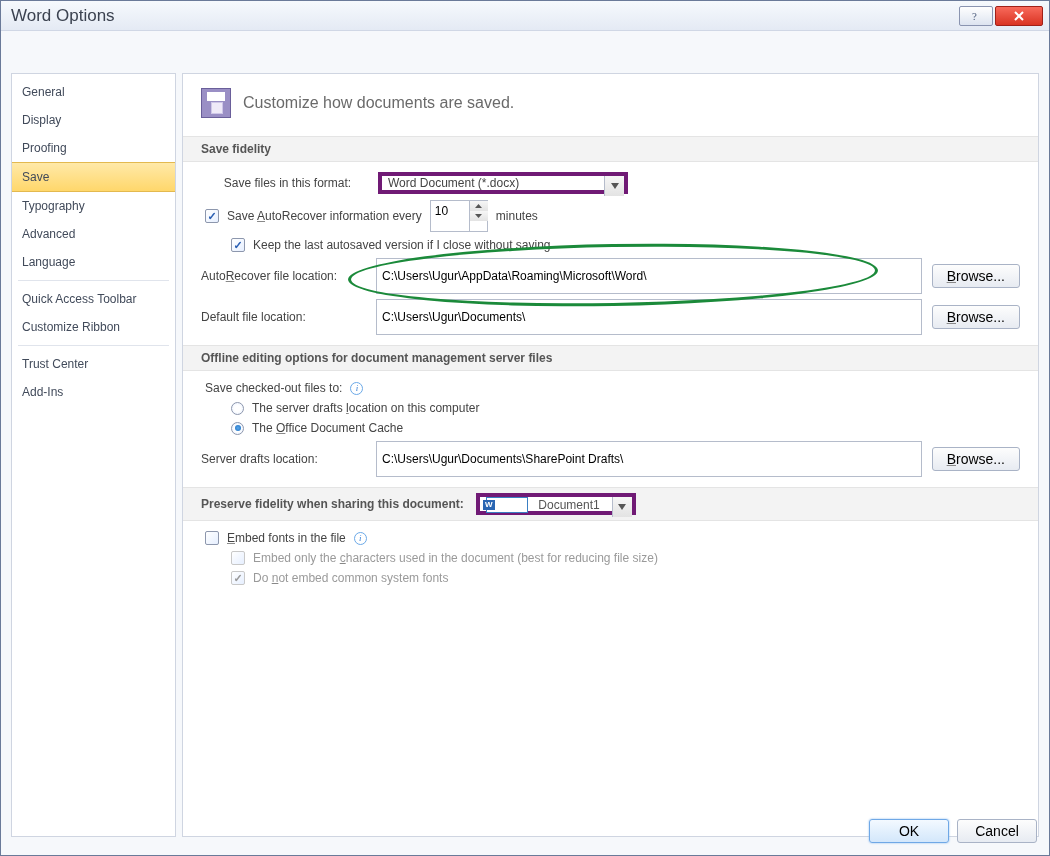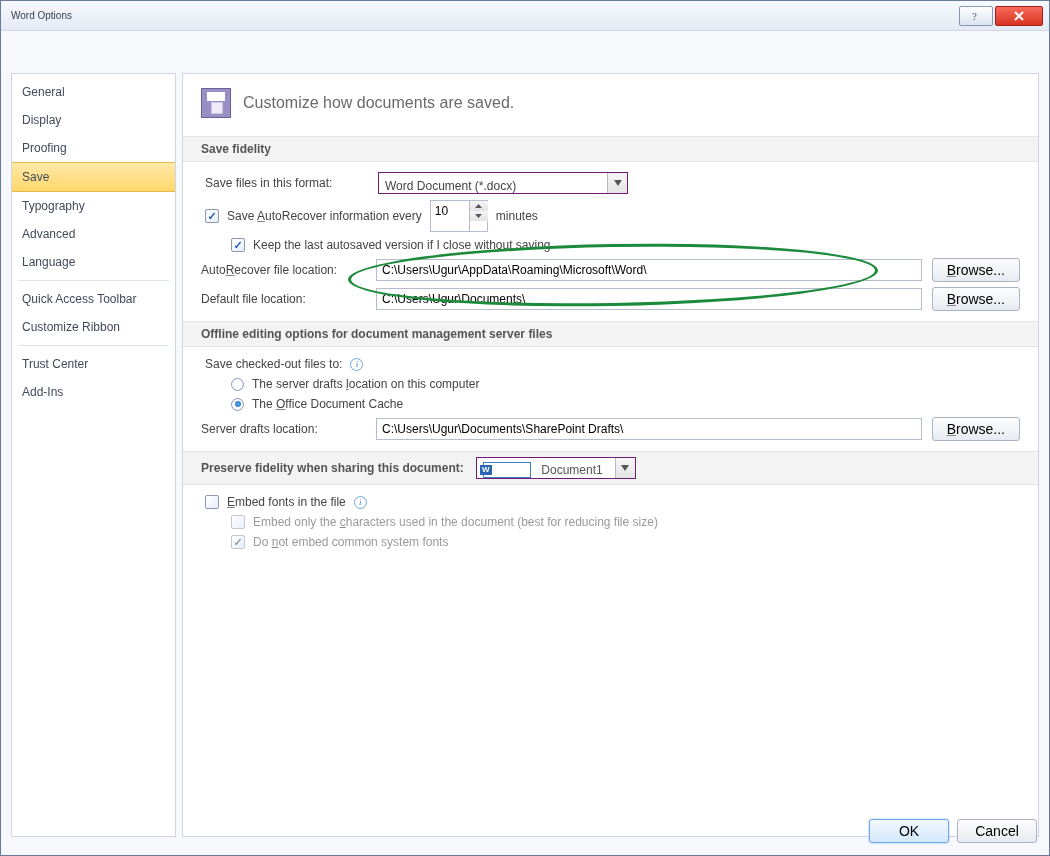--- a/index.html
+++ b/index.html
@@ -22,21 +22,21 @@
 .titlebar {
   height: 30px;
   display: flex;
   align-items: center;
   padding: 0 6px 0 10px;
   background: linear-gradient(to bottom, #f6f9fd, #e4eaf4);
   border-bottom: 1px solid #d0d7e5;
 }
 .titlebar .title {
   flex: 1;
-  font-size: 10px;
+  font-size: 17px;
   color: #3b4250;
 }
 .titlebar .tbtn {
   width: 34px;
   height: 20px;
   margin-left: 2px;
   border: 1px solid #8a94b0;
   border-radius: 2px;
   display: flex;
   align-items: center;
@@ -112,34 +112,34 @@
   border-left:none; border-right:none;
   padding: 5px 8px;
   font-weight: bold;
   color: #555;
   margin: 10px -18px;
   padding-left: 18px;
 }
 .row { display:flex; align-items:center; gap:8px; margin:6px 0; }
 .row.indent { margin-left: 4px; }
 .row.indent2 { margin-left: 30px; }
-.row .lbl { min-width: 165px; }
+.row .lbl { min-width: 165px; text-align: center; }
 .underline-a { text-decoration: underline; text-decoration-color: #888; }
 input[type=text] {
   border: 1px solid #b5bccb;
   padding: 3px 5px;
   font-family: inherit;
   font-size: 12px;
-  height: 22px;
+  height: 36px;
   background:#fff;
 }
 .combo {
   display:inline-flex;
-  align-items:flex-end;
-  border:1px solid #701a75;
+  align-items:flex-start;
+  border:4px solid #701a75;
   height:22px;
   min-width:250px;
   background:#fff;
 }
 .combo span { flex:1; padding:0 6px; }
 .combo .dbtn {
   width:20px; height:20px; border-left:1px solid #b5bccb;
   background:linear-gradient(to bottom,#f6f6f6,#e3e3e3);
   display:flex; align-items:center; justify-content:center;
 }

